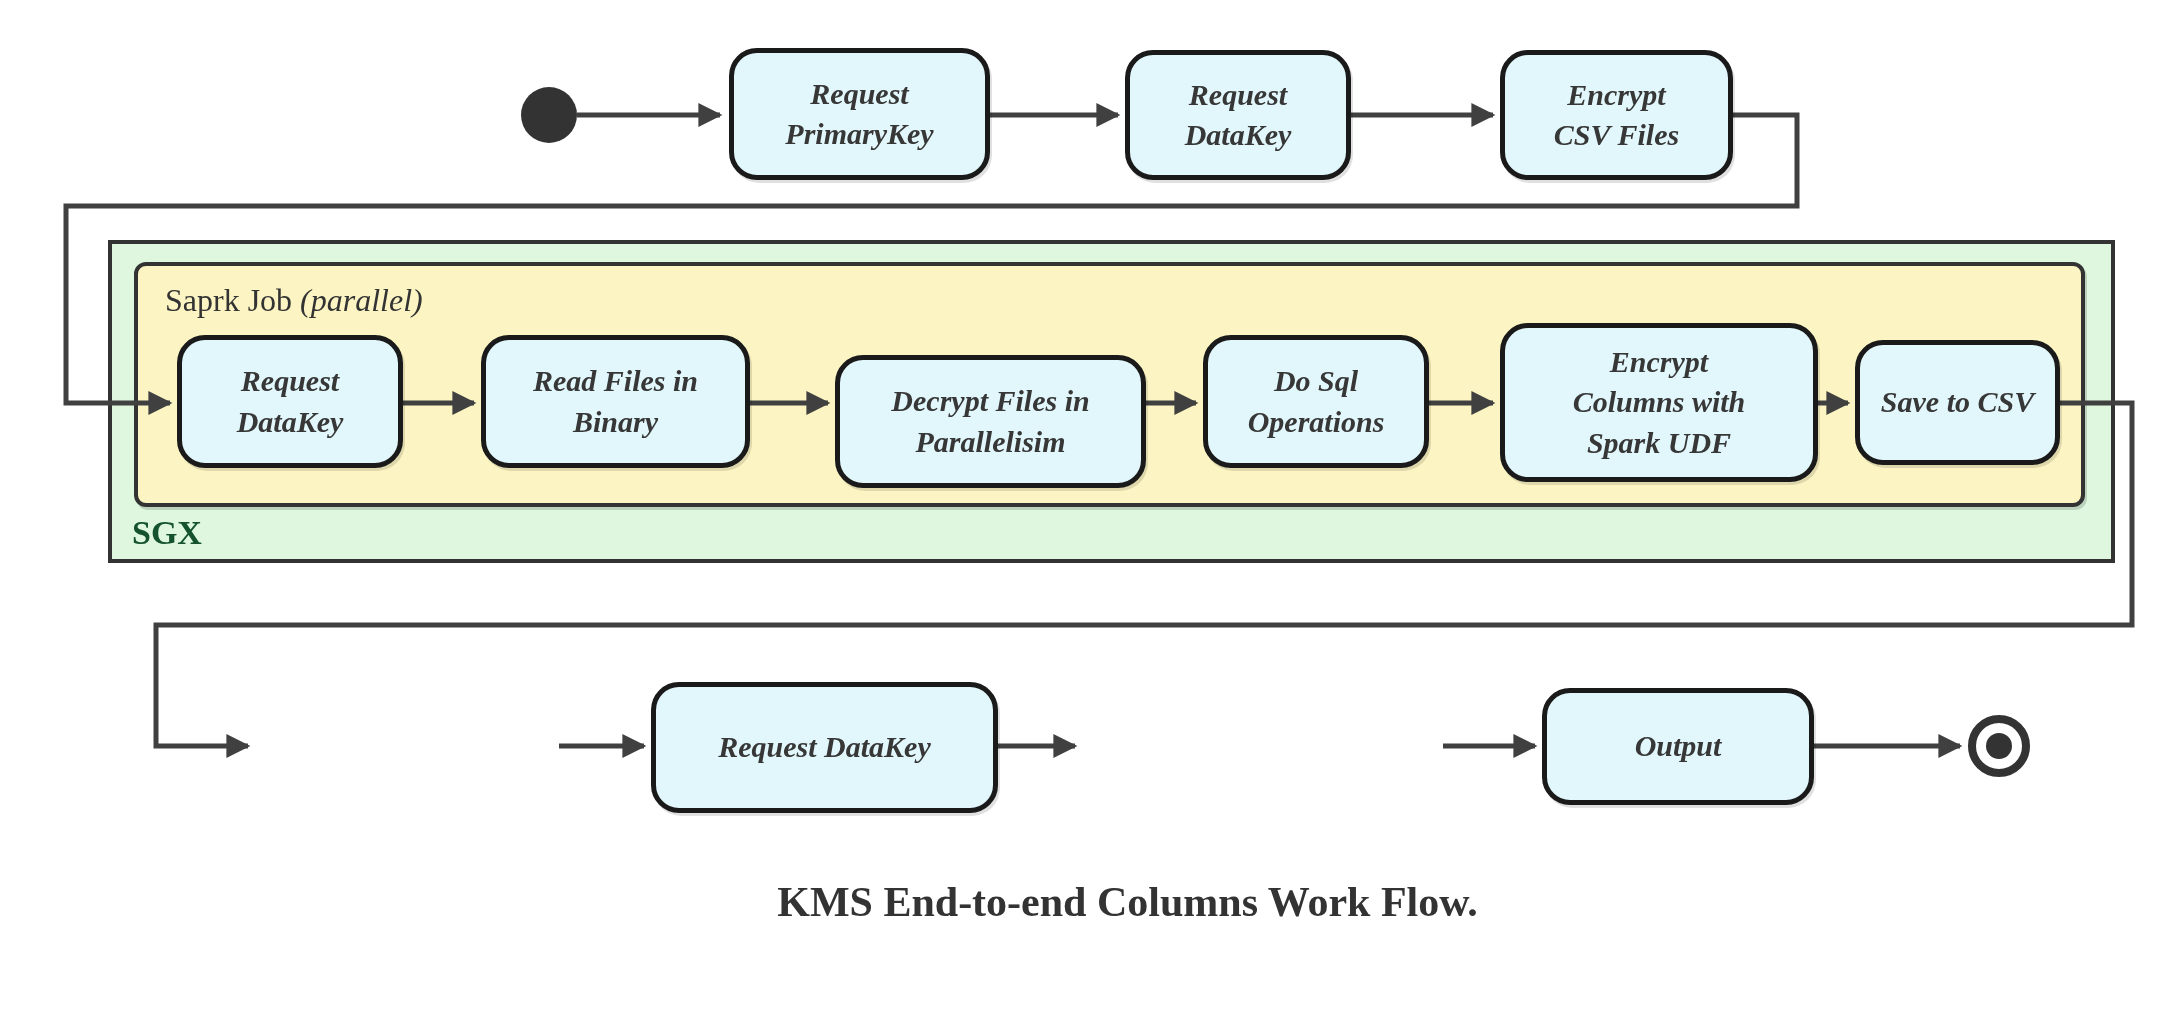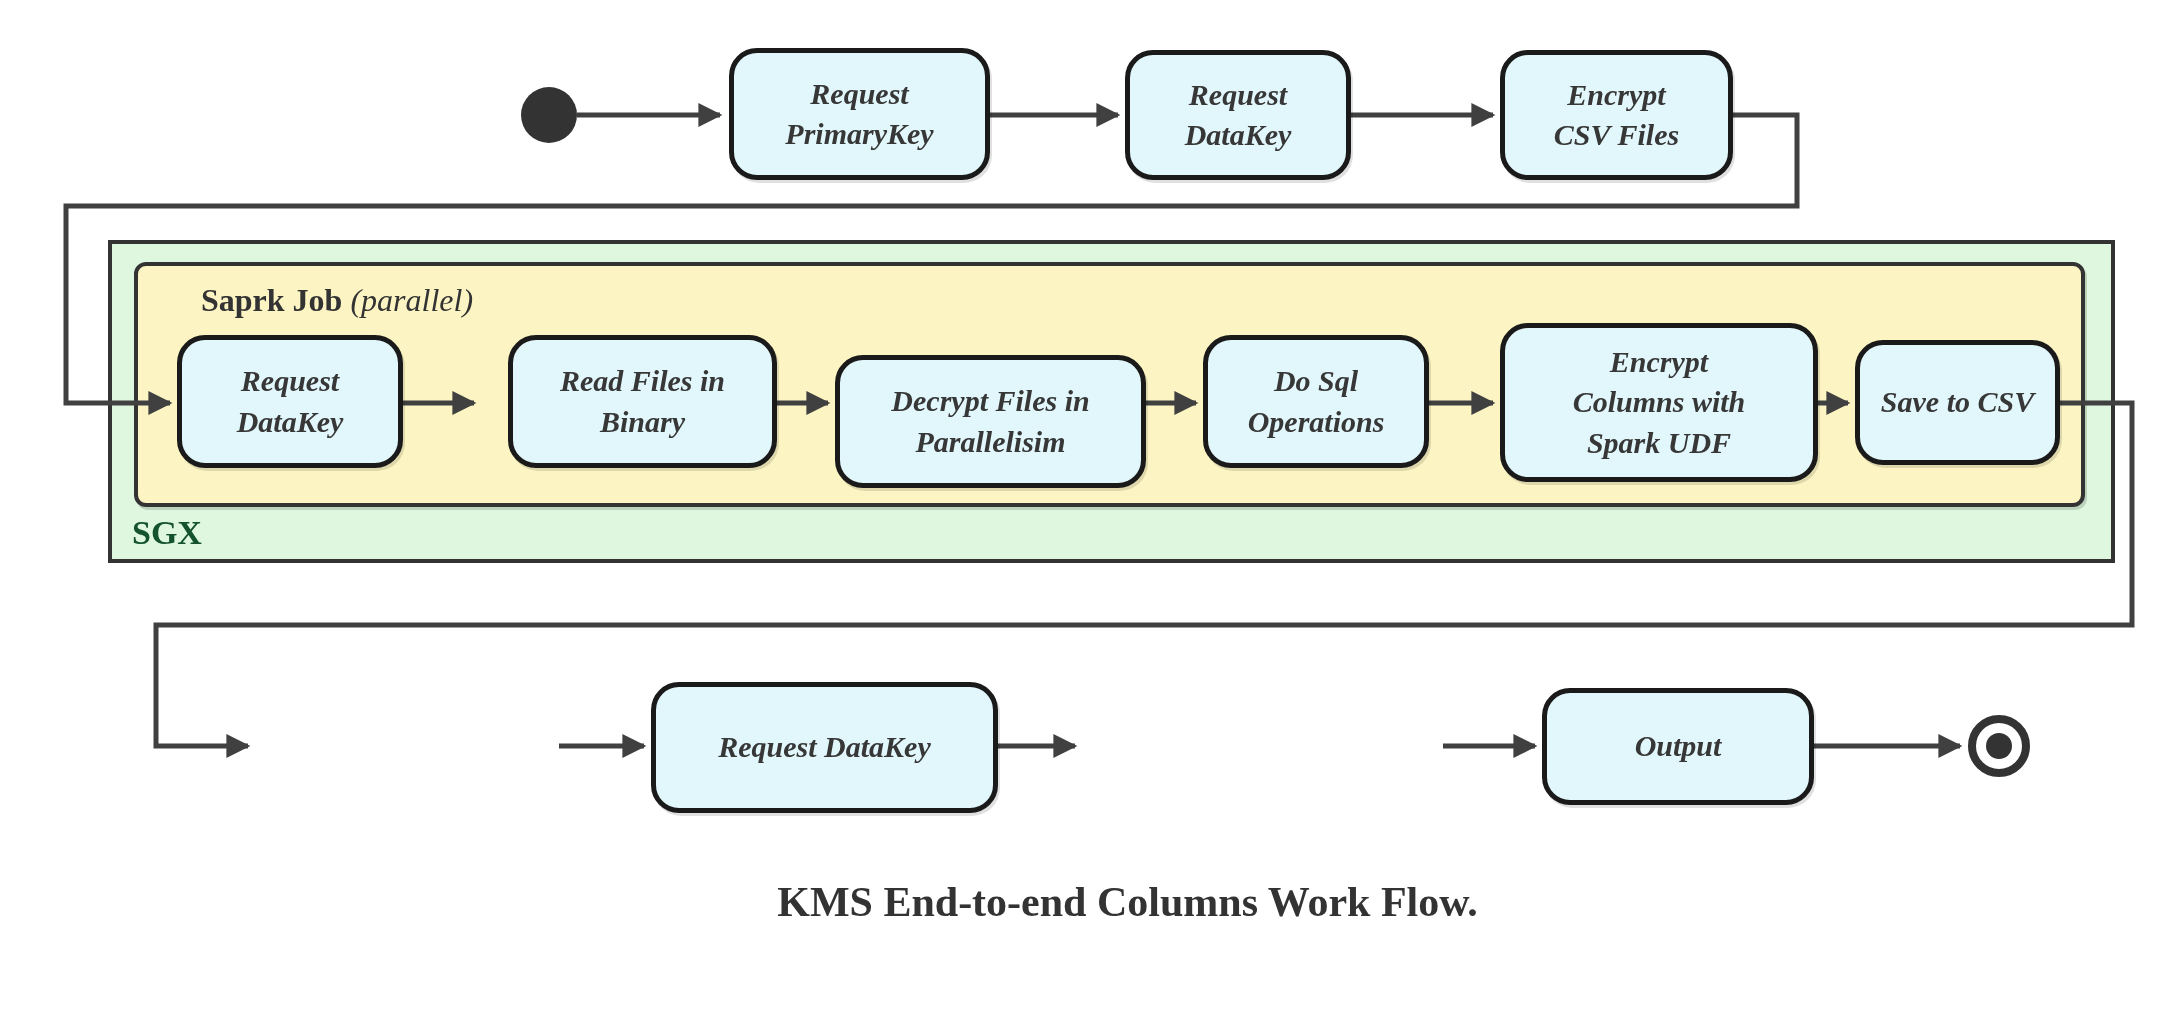--- a/index.html
+++ b/index.html
@@ -40,21 +40,21 @@
     border-radius:12px;
     box-sizing:border-box;
     box-shadow:2px 3px 0 rgba(0,0,0,0.15);
   }
   .spark-title{
     position:absolute;
     font-size:32px;
     color:#333333;
     white-space:nowrap;
   }
-  .spark-title .t-bold{font-weight:bold;margin-left:36px;}
+  .spark-title .t-bold{font-weight:normal;}
   .spark-title .t-italic{font-style:italic;font-weight:normal;}
   .sgx-title{
     position:absolute;
     font-weight:bold;
     font-size:34px;
     color:#14532d;
   }
   .caption{
     position:absolute;
     font-weight:bold;
@@ -113,21 +113,21 @@
 
   <div class="node" style="left:729px;top:48px;width:261px;height:132px;">Request
 PrimaryKey</div>
   <div class="node" style="left:1125px;top:50px;width:226px;height:130px;">Request
 DataKey</div>
   <div class="node" style="left:1500px;top:50px;width:233px;height:130px;">Encrypt
 CSV Files</div>
 
   <div class="node" style="left:177px;top:335px;width:226px;height:133px;">Request
 DataKey</div>
-  <div class="node" style="left:508px;top:335px;width:269px;height:133px;">Read Files in
+  <div class="node" style="left:481px;top:335px;width:269px;height:133px;">Read Files in
 Binary</div>
   <div class="node" style="left:835px;top:335px;width:311px;height:133px;margin-top:20px;">Decrypt Files in
 Parallelisim</div>
   <div class="node" style="left:1203px;top:335px;width:226px;height:133px;">Do Sql
 Operations</div>
   <div class="node" style="left:1500px;top:323px;width:318px;height:159px;">Encrypt
 Columns with
 Spark UDF</div>
   <div class="node" style="left:1855px;top:340px;width:205px;height:125px;">Save to CSV</div>
 

